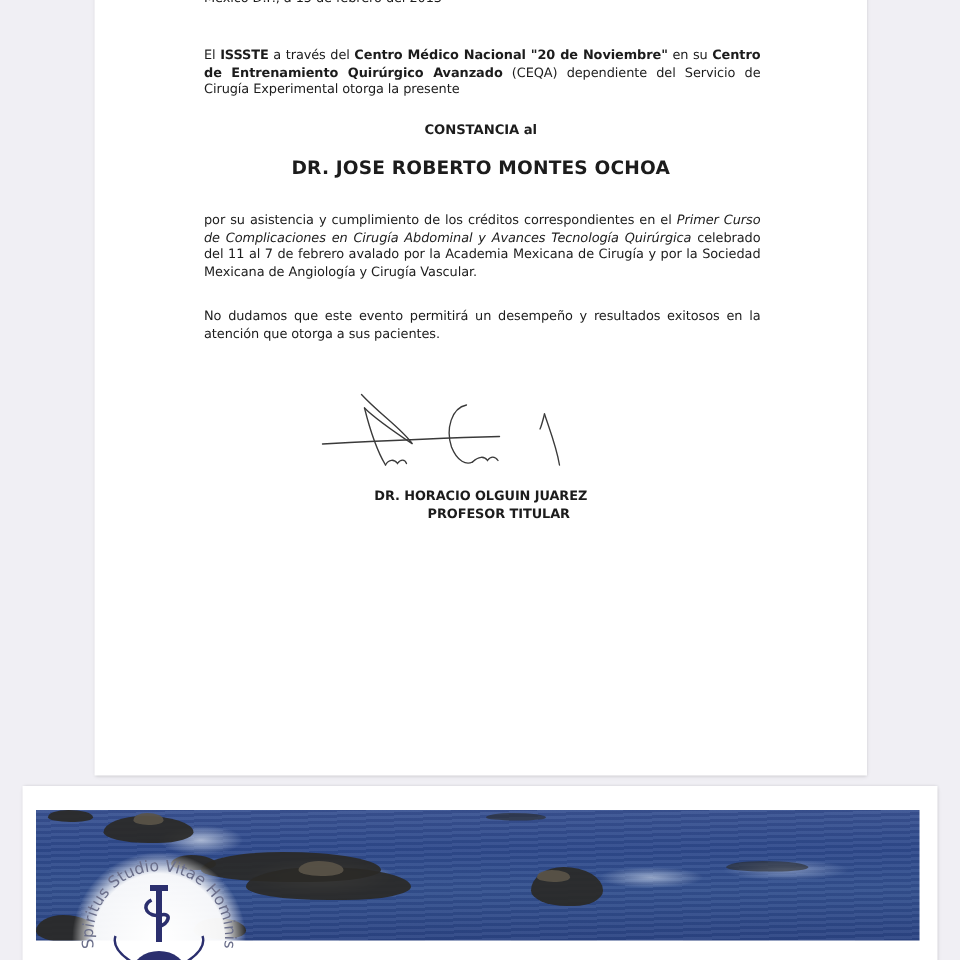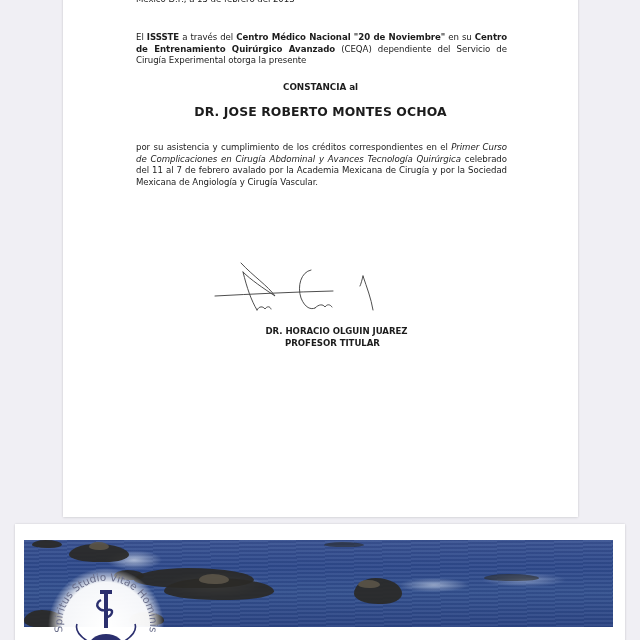--- a/index.html
+++ b/index.html
@@ -23,21 +23,21 @@
     .bi { font-weight: normal; font-style: italic; }
     .center { text-align: center; }
 
     #date-line { left: 73px; top: 14px; width: 300px; }
     #intro-para { left: 73px; top: 52px; width: 371px; }
     #constancia-label { left: 0; width: 515px; top: 102px; font-weight: bold; font-size: 8.8px; }
     #recipient-name { left: 0; width: 515px; top: 126px; font-weight: bold; font-size: 12.4px; letter-spacing: 0.1px; }
     #course-para { left: 73px; top: 162px; width: 371px; }
     #closing-para { left: 73px; top: 226px; width: 371px; }
     #signature { position: absolute; left: 150px; top: 278px; width: 190px; height: 65px; }
-    #signer-name { left: 16px; width: 515px; top: 346px; font-weight: bold; font-size: 8.6px; }
+    #signer-name { left: 0; width: 515px; top: 346px; font-weight: bold; font-size: 8.6px; }
     #signer-title { left: 0; width: 515px; top: 358px; font-weight: bold; font-size: 8.6px; padding-left: 24px; }
 
     #banner {
       position: absolute; left: 9px; top: 16px; width: 589px; height: 87px;
       overflow: hidden;
       background:
         radial-gradient(ellipse 70px 18px at 190px 45px, rgba(230,235,245,0.85), rgba(230,235,245,0) 70%),
         radial-gradient(ellipse 40px 14px at 110px 20px, rgba(220,228,240,0.7), rgba(220,228,240,0) 70%),
         radial-gradient(ellipse 50px 10px at 410px 45px, rgba(215,225,240,0.6), rgba(215,225,240,0) 70%),
         radial-gradient(ellipse 60px 10px at 500px 40px, rgba(200,212,235,0.5), rgba(200,212,235,0) 70%),
@@ -59,20 +59,21 @@
   <div class="page" id="page1">
     <div class="txt" id="date-line">México D.F., a 15 de febrero del 2013</div>
 
     <div class="txt just" id="intro-para"><span>El </span><span class="b">ISSSTE</span><span> a través del </span><span class="b">Centro Médico Nacional "20 de Noviembre"</span><span> en su </span><span class="b">Centro de Entrenamiento Quirúrgico Avanzado</span><span> (CEQA) dependiente del Servicio de Cirugía Experimental otorga la presente</span></div>
 
     <div class="txt center" id="constancia-label">CONSTANCIA al</div>
     <div class="txt center" id="recipient-name">DR. JOSE ROBERTO MONTES OCHOA</div>
 
     <div class="txt just" id="course-para"><span>por su asistencia y cumplimiento de los créditos correspondientes en el </span><span class="bi">Primer Curso de Complicaciones en Cirugía Abdominal y Avances Tecnología Quirúrgica</span><span> celebrado del 11 al 7 de febrero avalado por la Academia Mexicana de Cirugía y por la Sociedad Mexicana de Angiología y Cirugía Vascular.</span></div>
 
+    <div class="txt just" id="closing-para">No dudamos que este evento permitirá un desempeño y resultados exitosos en la atención que otorga a sus pacientes.</div>
 
     <svg id="signature" viewBox="0 0 190 65" fill="none" stroke="#3a3a3a" stroke-width="0.9" stroke-linecap="round">
       <path d="M2 38 C 40 36, 80 34, 120 33"></path>
       <path d="M28 5 C 40 18, 55 28, 62 38 C 50 30, 38 22, 30 14"></path>
       <path d="M30 14 C 34 30, 38 42, 44 52"></path>
       <path d="M44 52 C 46 48, 50 48, 52 51 C 54 48, 57 48, 58 51"></path>
       <path d="M98 12 C 88 14, 84 28, 88 40 C 92 50, 98 52, 102 50"></path>
       <path d="M102 50 C 106 46, 110 46, 112 49 C 114 46, 117 46, 119 49"></path>
       <path d="M150 18 C 154 30, 158 40, 160 52"></path>
       <path d="M150 18 C 149 22, 148 26, 147 28"></path>

